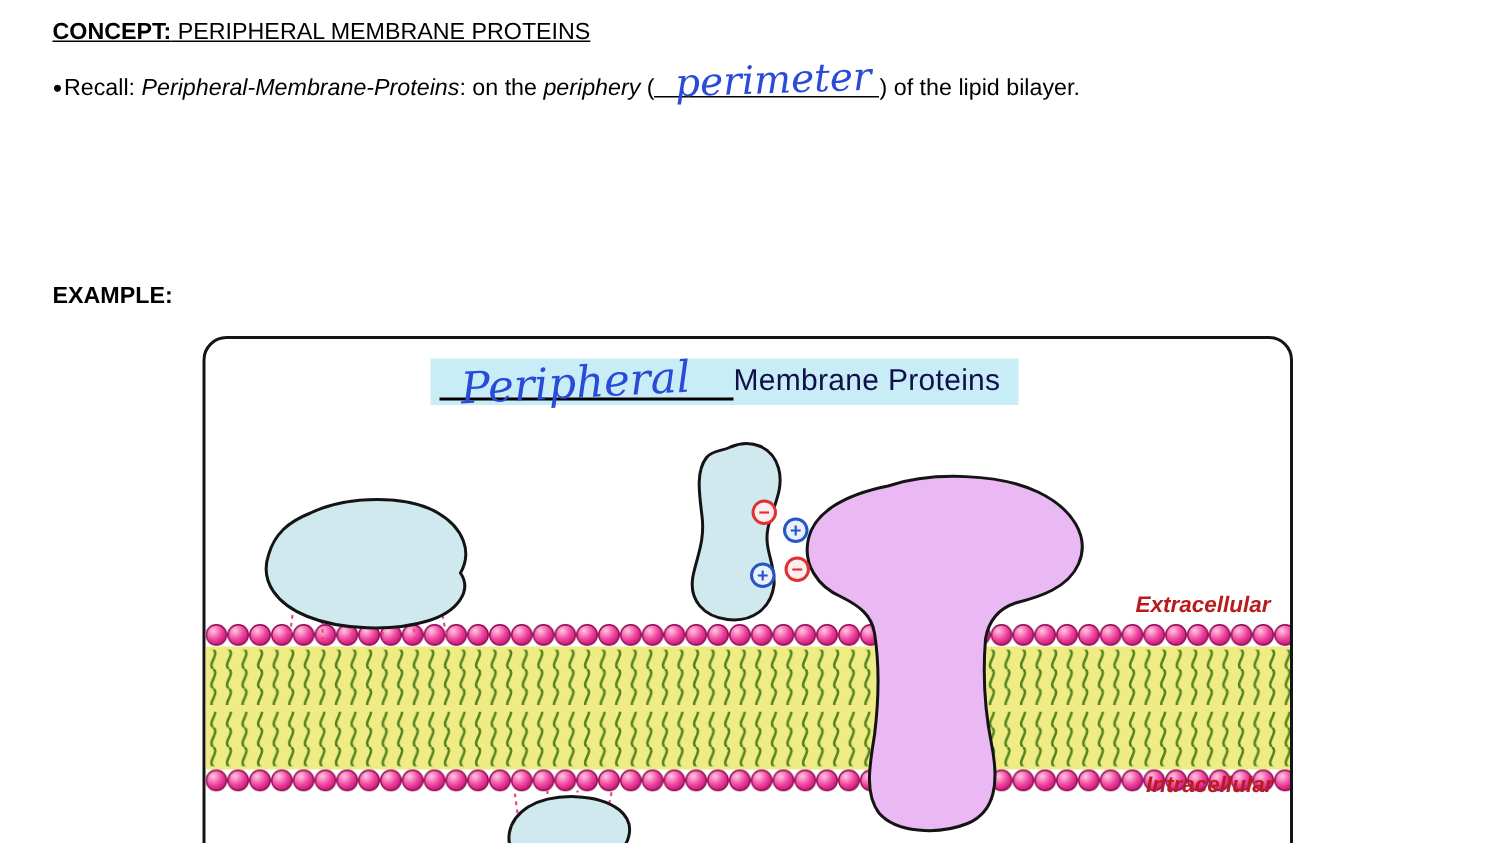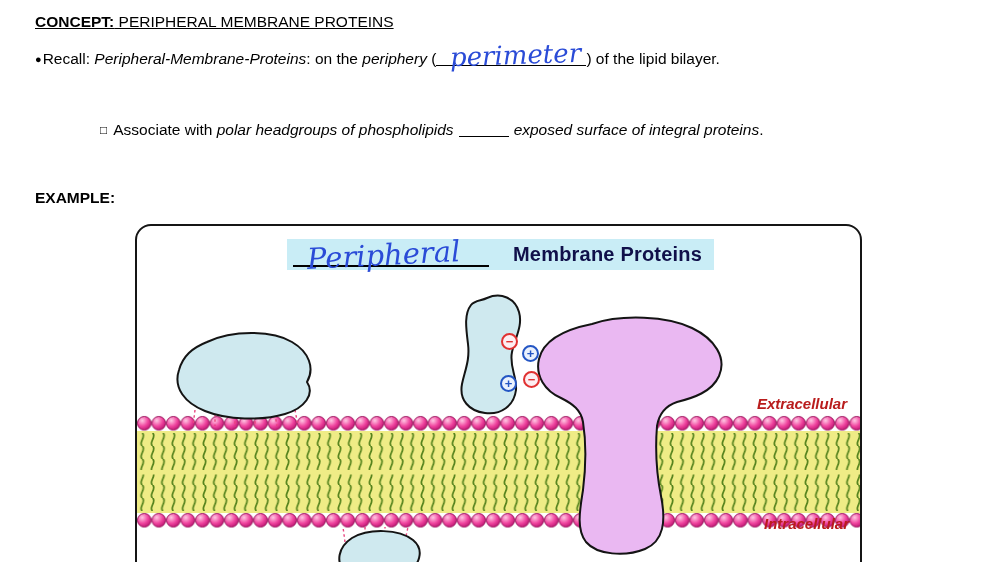--- a/index.html
+++ b/index.html
@@ -30,21 +30,21 @@
 
   .hw { font-family: "DejaVu Serif", serif; font-style: italic; color: var(--handwriting-blue, #2a4bd7); }
   .hw-perimeter { position: absolute; left: 14px; bottom: -3px; font-size: 26px; line-height: 1; transform: rotate(-2deg); white-space: nowrap; }
 
   .figure { position: absolute; left: 135px; top: 224px; width: 727px; height: 392px; border: 2.5px solid #151515; border-radius: 16px; background: #fff; overflow: hidden; }
   .figure svg { position: absolute; left: 0; top: 0; }
 
   .fig-title { position: absolute; left: 150px; top: 13px; height: 31px; background: var(--highlight-cyan, #c9edf6); display: flex; align-items: center; padding: 0 12px 0 6px; }
   .title-blank { display: inline-block; width: 196px; border-bottom: 2px solid #000; height: 24px; position: relative; }
   .hw-title { position: absolute; left: 14px; bottom: -5px; font-size: 29px; line-height: 1; transform: rotate(-3deg); white-space: nowrap; }
-  .fig-title-text { font-weight: bold; font-size: 20px; color: #10104a; margin-left: 24px; letter-spacing: 0.2px; }
+  .fig-title-text { font-weight: normal; font-size: 20px; color: #10104a; margin-left: 0; letter-spacing: 0.2px; }
 
   .mem-label { position: absolute; font-style: italic; font-weight: bold; font-size: 15px; color: #b91c1c; }
   .lbl-extra { left: 620px; top: 169px; }
   .lbl-intra { left: 627px; top: 289px; text-align: right; }
 
   .charge { position: absolute; width: 17px; height: 17px; border-radius: 50%; display: flex; align-items: center; justify-content: center; font-size: 13px; font-weight: bold; line-height: 1; }
   .charge.neg { border: 2px solid var(--charge-red, #e03131); color: var(--charge-red, #e03131); background: #fdeef2; }
   .charge.pos { border: 2px solid var(--charge-blue, #2456c4); color: var(--charge-blue, #2456c4); background: #eaf1fd; }
   .ch1 { left: 364px; top: 107px; }
   .ch2 { left: 385px; top: 119px; }
@@ -54,21 +54,20 @@
 </head>
 <body>
 
 <div class="page">
 
   <div class="line concept"><span class="label">CONCEPT:</span><span> PERIPHERAL MEMBRANE PROTEINS</span></div>
 
   <div class="line l-recall"><span class="bullet">●</span><span>Recall: </span><span class="it">Peripheral-Membrane-Proteins</span><span>: on the </span><span class="it">periphery</span><span> (</span><span class="blank bl-recall"><span class="hw hw-perimeter">perimeter</span></span><span>) of the lipid bilayer.</span></div>
 
 
-  <div class="line l-sub2"><span class="sq">□</span><span>Associate with </span><span class="it">polar headgroups of phospholipids</span><span class="blank bl-sub2"></span><span class="it">exposed surface of integral proteins</span><span>.</span></div>
 
 
   <div class="line l-example">EXAMPLE:</div>
 
   <div class="figure">
     <svg width="727" height="392" viewBox="0 0 727 392">
       <defs>
         <radialGradient id="headGrad" cx="0.35" cy="0.3" r="0.85">
           <stop offset="0" stop-color="#ffc9e3"></stop>
           <stop offset="0.5" stop-color="#f0459f"></stop>

